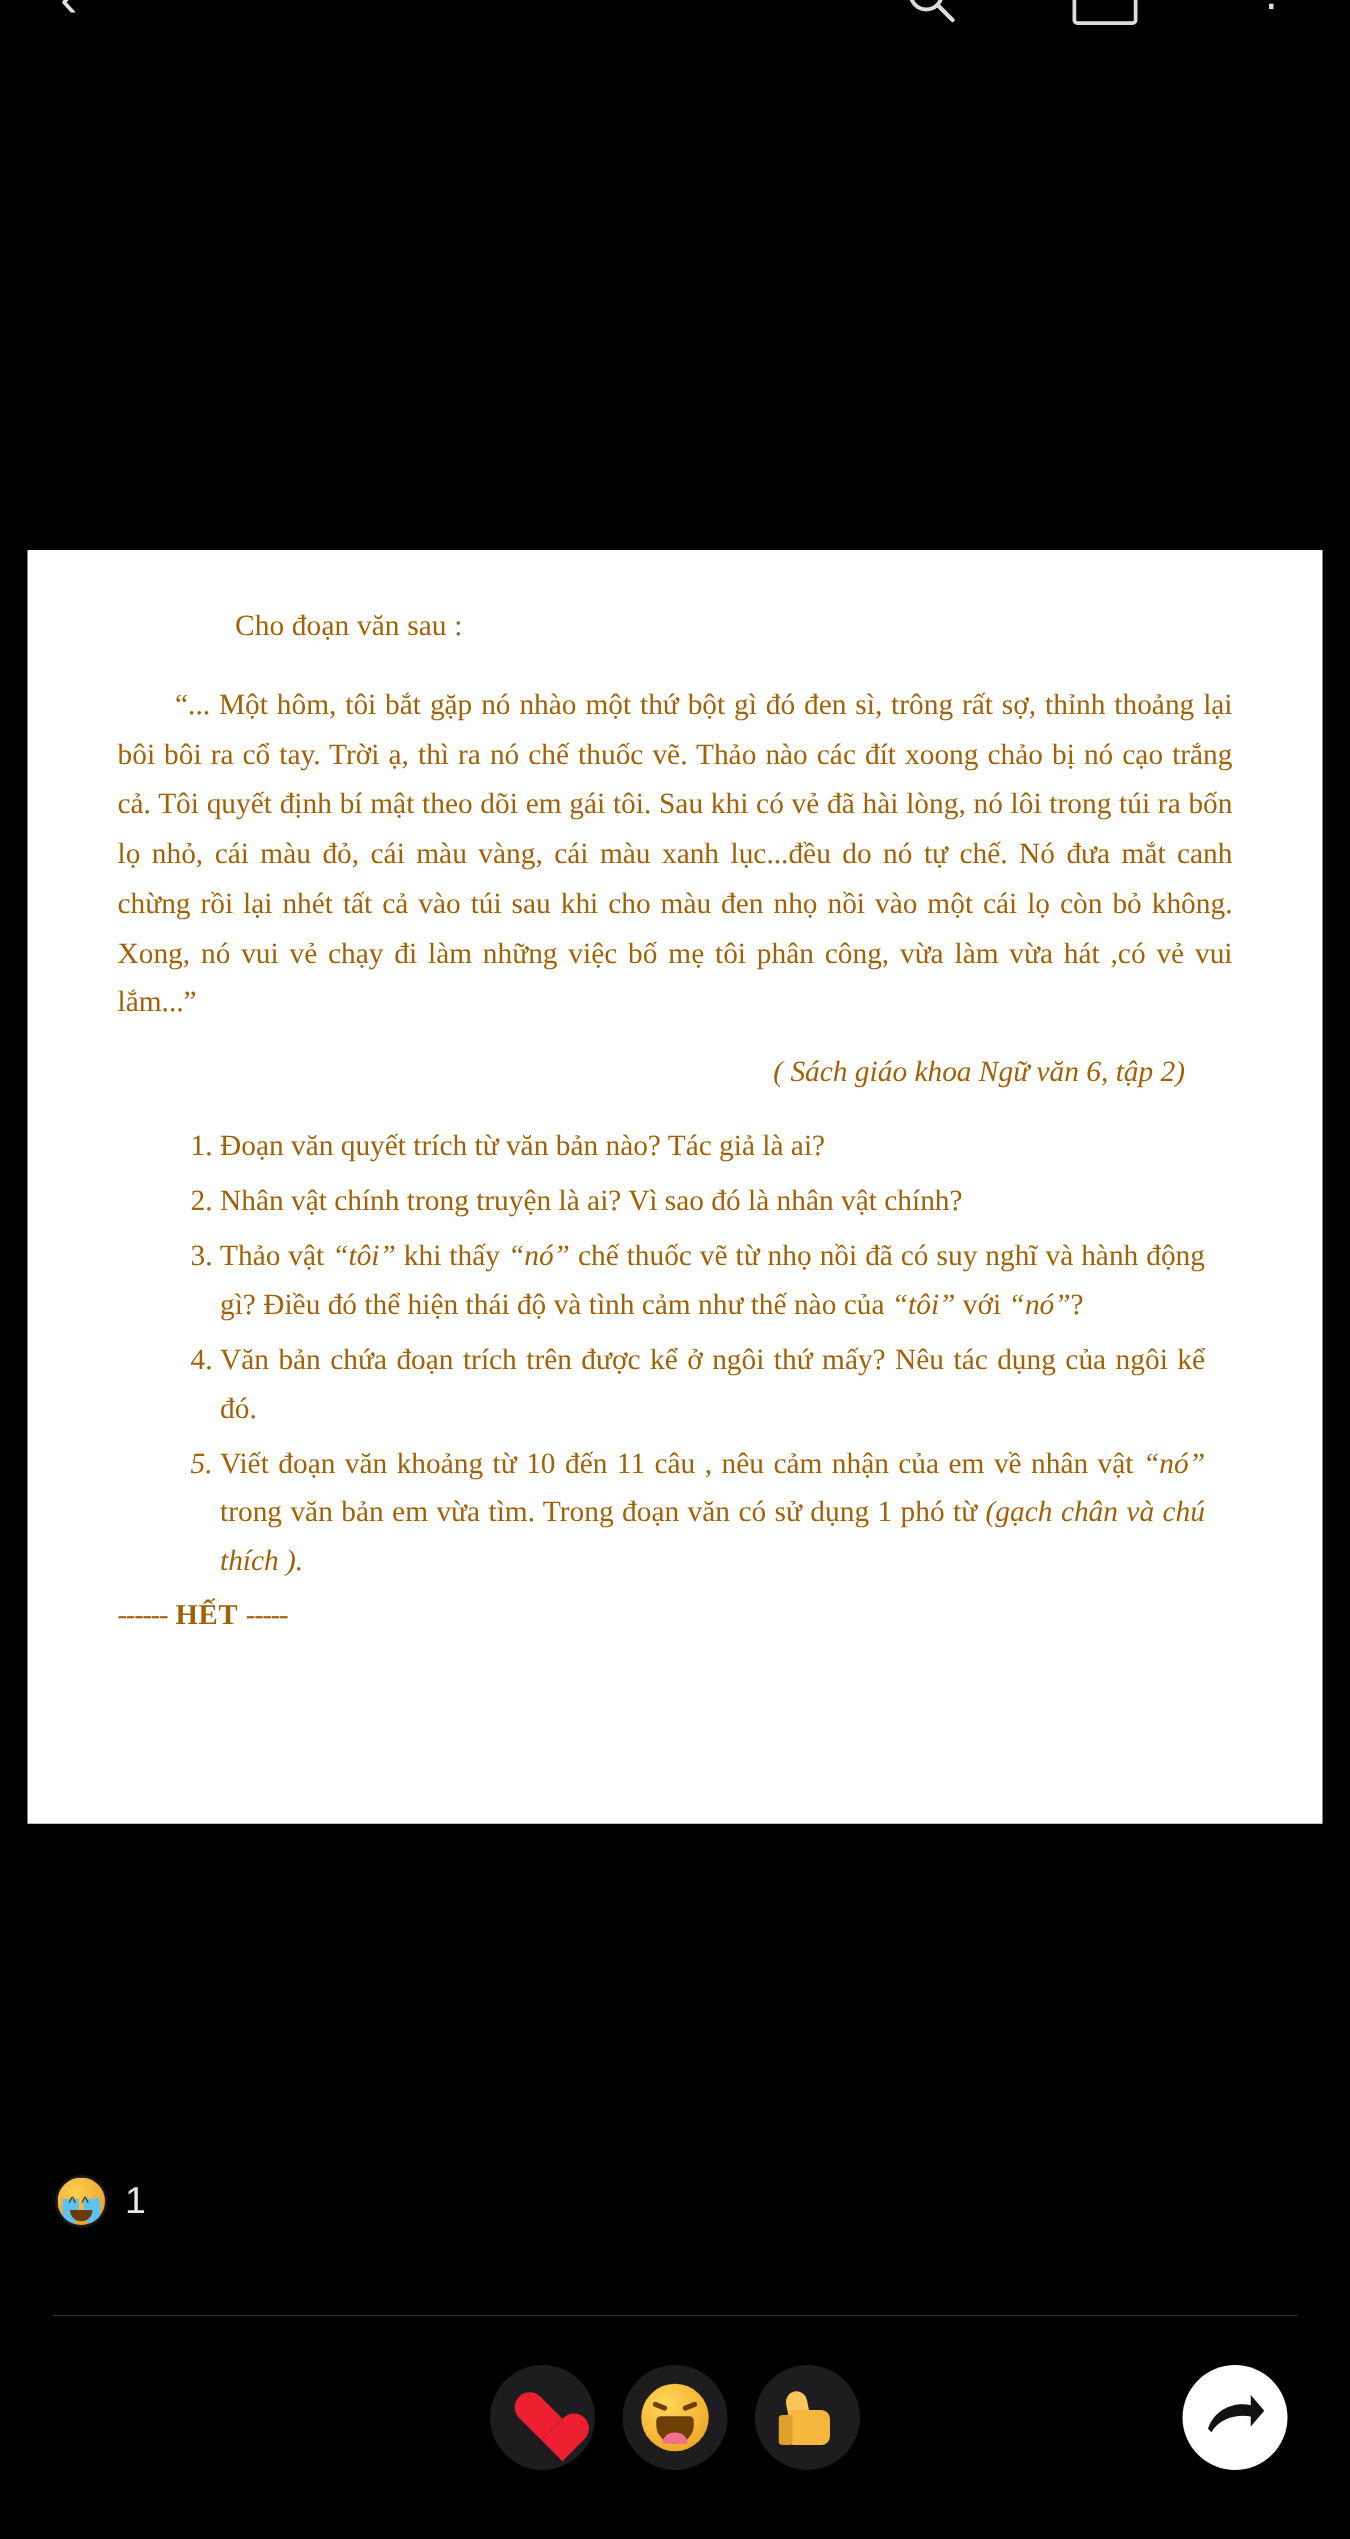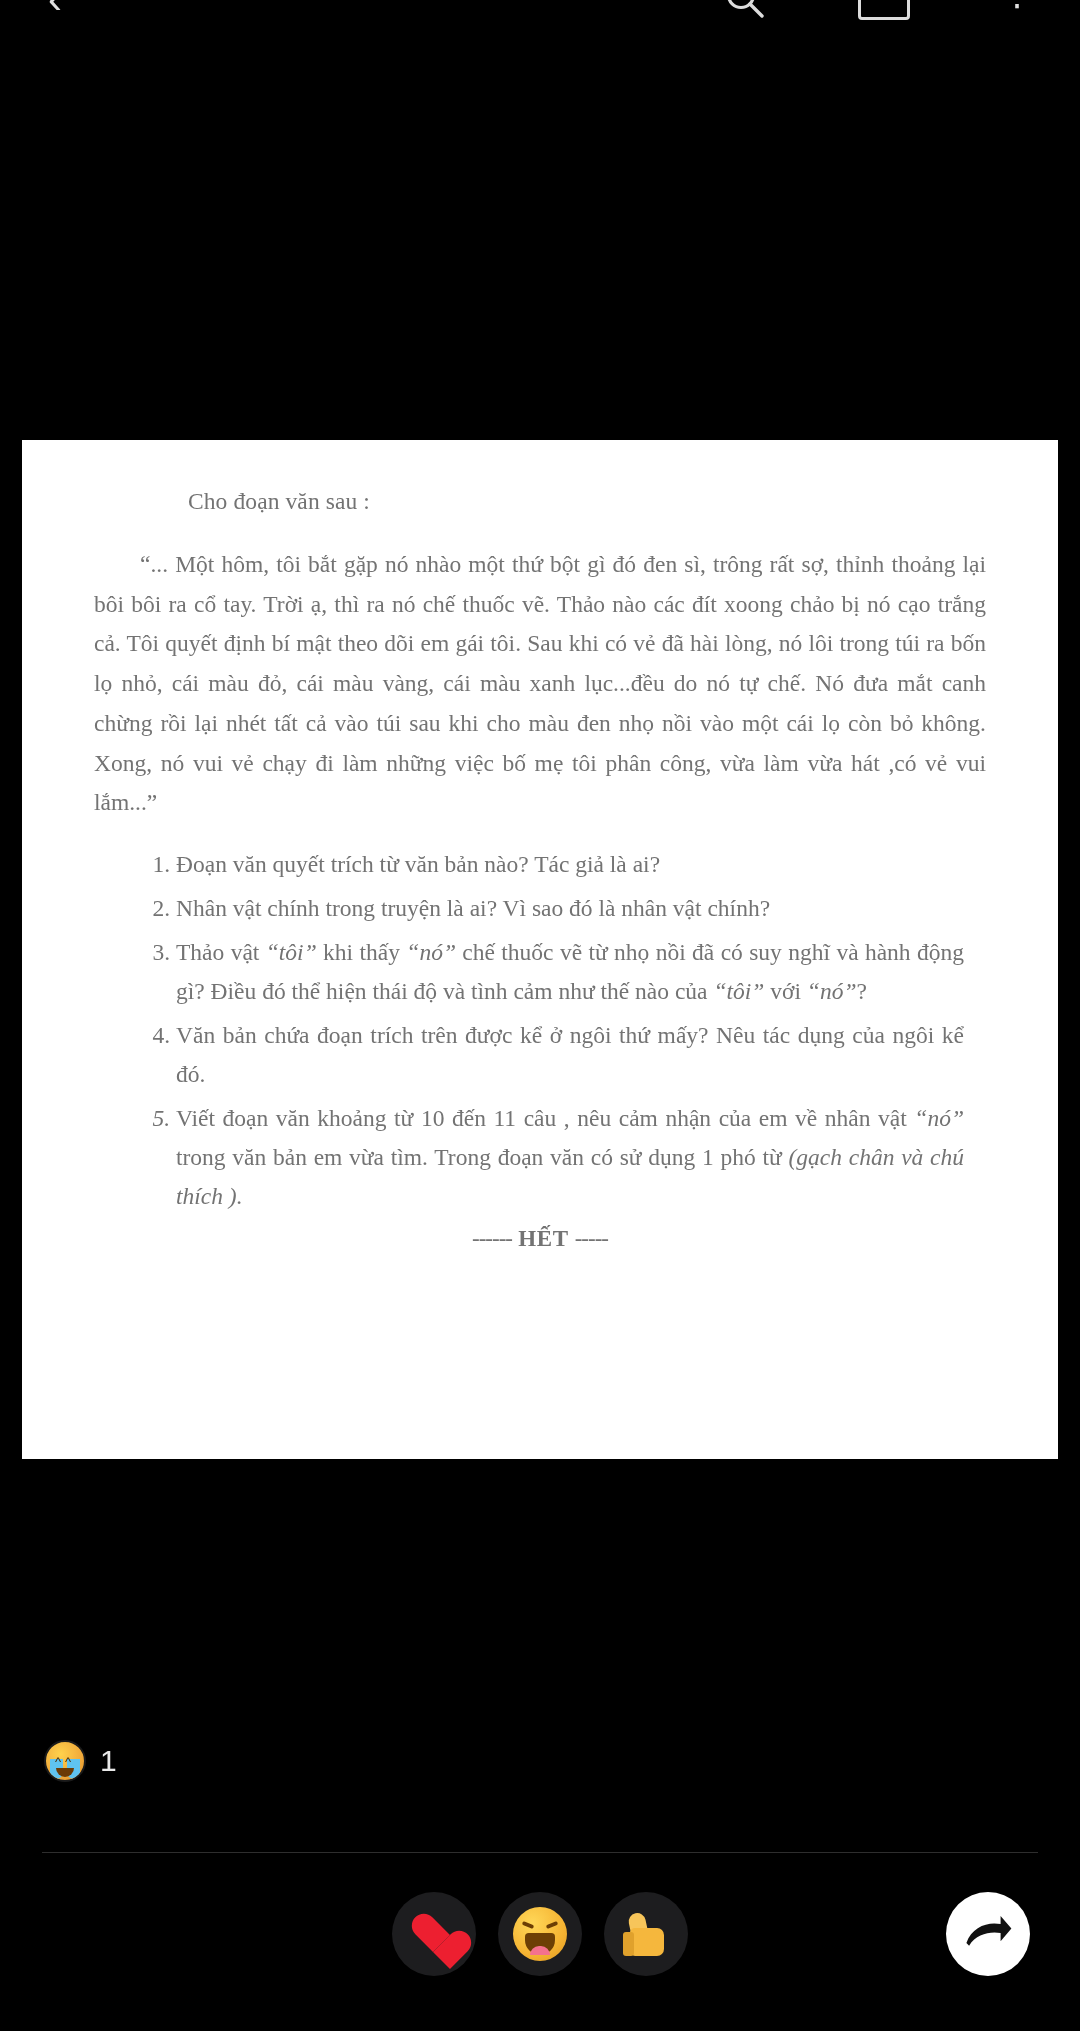--- a/index.html
+++ b/index.html
@@ -62,21 +62,21 @@
     width: 1036px;
     height: 1019px;
     background: #ffffff;
     overflow: hidden;
   }
   .doc-page {
     position: absolute;
     left: 0; top: 0;
     width: 1036px;
     padding: 48px 72px 0 72px;
-    color: #737373;
+    color: #a16207;
     font-family: "Liberation Serif", serif;
   }
   .doc-lead {
     font-size: 23.5px;
     margin-left: 94px;
     margin-bottom: 30px;
     letter-spacing: .1px;
   }
   .doc-quote {
     font-size: 23.5px;
@@ -107,21 +107,20 @@
   .q-list li .num {
     position: absolute;
     left: -40px;
     top: 0;
     width: 34px;
     text-align: right;
   }
   .q-list li .num.it { font-style: italic; }
   .q-list li i { font-style: italic; }
   .doc-end {
-    text-align: center;
     font-size: 23px;
     font-weight: bold;
     margin-top: 10px;
     letter-spacing: .6px;
   }
   .doc-end .dash { font-weight: normal; letter-spacing: -1px; }
 
   
   .reactions {
     position: absolute;
@@ -318,20 +317,21 @@
       </svg>
     </div>
     <div class="ic rect-ic"></div>
     <div class="ic dots-ic">⋮</div>
   </div>
 
   <div class="doc-wrap">
     <div class="doc-page">
       <div class="doc-lead">Cho đoạn văn sau :</div>
       <div class="doc-quote">“... Một hôm, tôi bắt gặp nó nhào một thứ bột gì đó đen sì, trông rất sợ, thỉnh thoảng lại bôi bôi ra cổ tay. Trời ạ, thì ra nó chế thuốc vẽ. Thảo nào các đít xoong chảo bị nó cạo trắng cả. Tôi quyết định bí mật theo dõi em gái tôi. Sau khi có vẻ đã hài lòng, nó lôi trong túi ra bốn lọ nhỏ, cái màu đỏ, cái màu vàng, cái màu xanh lục...đều do nó tự chế. Nó đưa mắt canh chừng rồi lại nhét tất cả vào túi sau khi cho màu đen nhọ nồi vào một cái lọ còn bỏ không. Xong, nó vui vẻ chạy đi làm những việc bố mẹ tôi phân công, vừa làm vừa hát ,có vẻ vui lắm...”</div>
+      <div class="doc-source">( Sách giáo khoa Ngữ văn 6, tập 2)</div>
       <ol class="q-list" id="question-list">
           <li><span class="num">1.</span><span>Đoạn văn quyết trích từ văn bản nào? Tác giả là ai?</span></li>
           <li><span class="num">2.</span><span>Nhân vật chính trong truyện là ai? Vì sao đó là nhân vật chính?</span></li>
           <li><span class="num">3.</span><span>Thảo vật </span><i>“tôi”</i><span> khi thấy </span><i>“nó”</i><span> chế thuốc vẽ từ nhọ nồi đã có suy nghĩ và hành động gì? Điều đó thể hiện thái độ và tình cảm như thế nào của </span><i>“tôi”</i><span> với </span><i>“nó”</i><span>?</span></li>
           <li><span class="num">4.</span><span>Văn bản chứa đoạn trích trên được kể ở ngôi thứ mấy? Nêu tác dụng của ngôi kể đó.</span></li>
           <li><span class="num it">5.</span><span>Viết đoạn văn khoảng từ 10 đến 11 câu , nêu cảm nhận của em về nhân vật </span><i>“nó”</i><span> trong văn bản em vừa tìm. Trong đoạn văn có sử dụng 1 phó từ </span><i>(gạch chân và chú thích ).</i></li>
         </ol>
       <div class="doc-end">
         <span class="dash">------</span>
         <span>HẾT</span>

